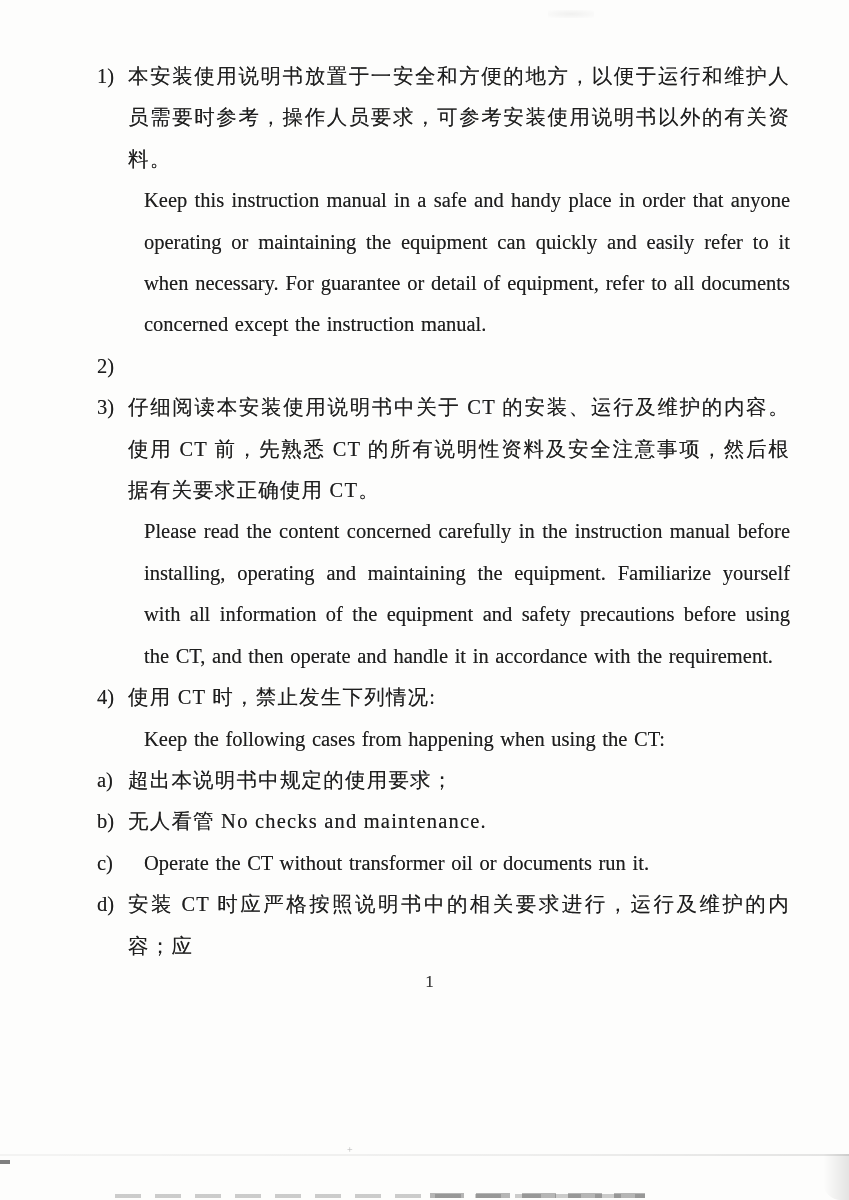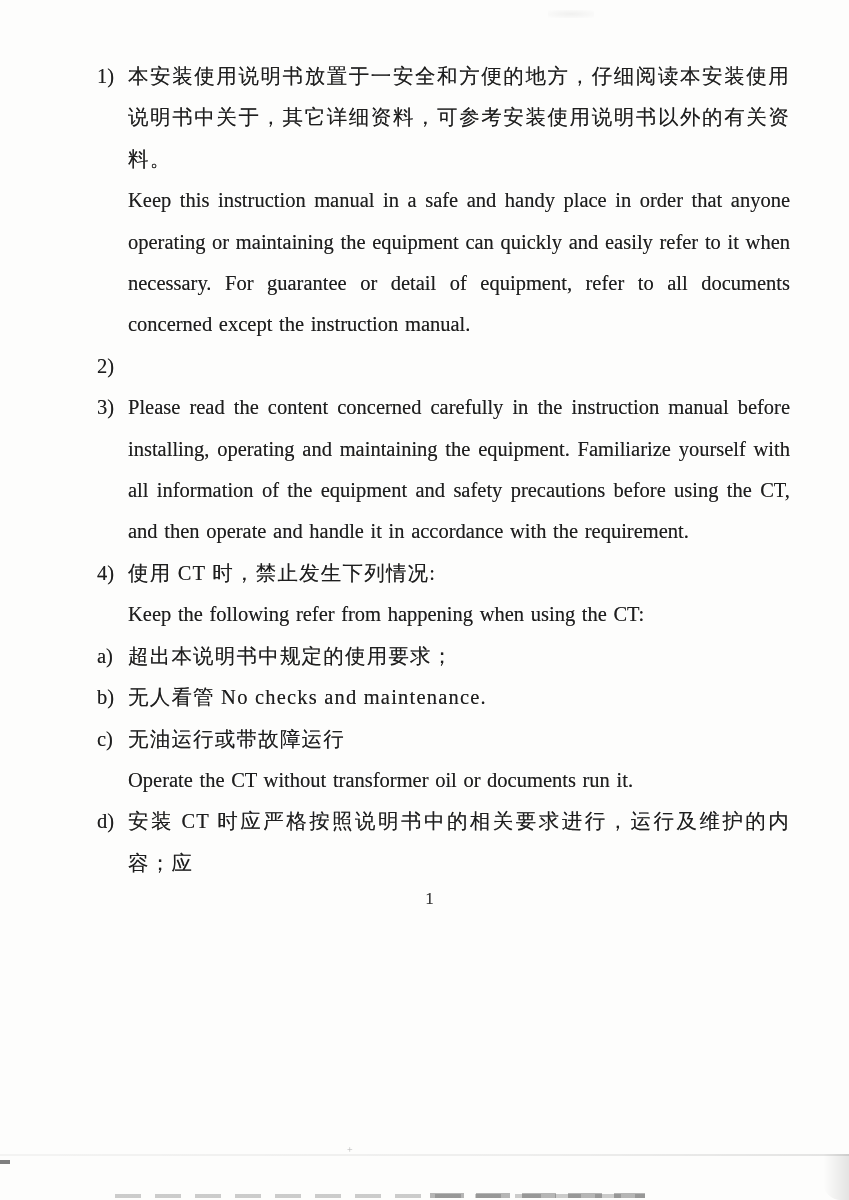--- a/index.html
+++ b/index.html
@@ -47,21 +47,21 @@
     padding: 0;
   }
   .zh {
     text-align: justify;
     text-align-last: left;
     letter-spacing: 1.2px;
   }
   .en {
     text-align: justify;
     text-align-last: left;
-    margin-left: 0;
+    margin-left: 16px;
     word-spacing: 1.5px;
     font-family: Liberation Serif, serif;
   }
   .en:empty { display: none; }
   .page-number {
     margin-top: 3px;
     text-align: center;
     font-size: 17px;
     line-height: 24px;
     color: #3a3a3a;
@@ -145,43 +145,44 @@
 
 <div class="sheet">
 
   <div class="smudge"></div>
 
   <div class="content">
 
     <div class="item">
       <span class="marker">1)</span>
       <div class="body">
-        <p class="zh">本安装使用说明书放置于一安全和方便的地方，仔细阅读本安装使用说明书中关于，其它详细资料，可参考安装使用说明书以外的有关资料。</p>
+        <p class="zh">本安装使用说明书放置于一安全和方便的地方，以便于运行和维护人员需要时参考，操作人员要求，可参考安装使用说明书以外的有关资料。</p>
         <p class="en">Keep this instruction manual in a safe and handy place in order that anyone operating or maintaining the equipment can quickly and easily refer to it when necessary. For guarantee or detail of equipment, refer to all documents concerned except the instruction manual.</p>
       </div>
     </div>
 
     <div class="item">
       <span class="marker">2)</span>
       <div class="body">
       </div>
     </div>
 
     <div class="item">
       <span class="marker">3)</span>
       <div class="body">
+        <p class="zh">仔细阅读本安装使用说明书中关于 CT 的安装、运行及维护的内容。使用 CT 前，先熟悉 CT 的所有说明性资料及安全注意事项，然后根据有关要求正确使用 CT。</p>
         <p class="en">Please read the content concerned carefully in the instruction manual before installing, operating and maintaining the equipment. Familiarize yourself with all information of the equipment and safety precautions before using the CT, and then operate and handle it in accordance with the requirement.</p>
       </div>
     </div>
 
     <div class="item">
       <span class="marker">4)</span>
       <div class="body">
         <p class="zh">使用 CT 时，禁止发生下列情况:</p>
-        <p class="en">Keep the following refer from happening when using the CT:</p>
+        <p class="en">Keep the following cases from happening when using the CT:</p>
       </div>
     </div>
 
     <div class="item">
       <span class="marker">a)</span>
       <div class="body">
         <p class="zh">超出本说明书中规定的使用要求；</p>
       </div>
     </div>
 
@@ -189,21 +190,20 @@
       <span class="marker">b)</span>
       <div class="body">
         <p class="zh">无人看管 No checks and maintenance.</p>
 
       </div>
     </div>
 
     <div class="item">
       <span class="marker">c)</span>
       <div class="body">
-        <p class="zh">无油运行或带故障运行</p>
         <p class="en">Operate the CT without transformer oil or documents run it.</p>
       </div>
     </div>
 
     <div class="item">
       <span class="marker">d)</span>
       <div class="body">
         <p class="zh">安装 CT 时应严格按照说明书中的相关要求进行，运行及维护的内容；应</p>
 
       </div>

